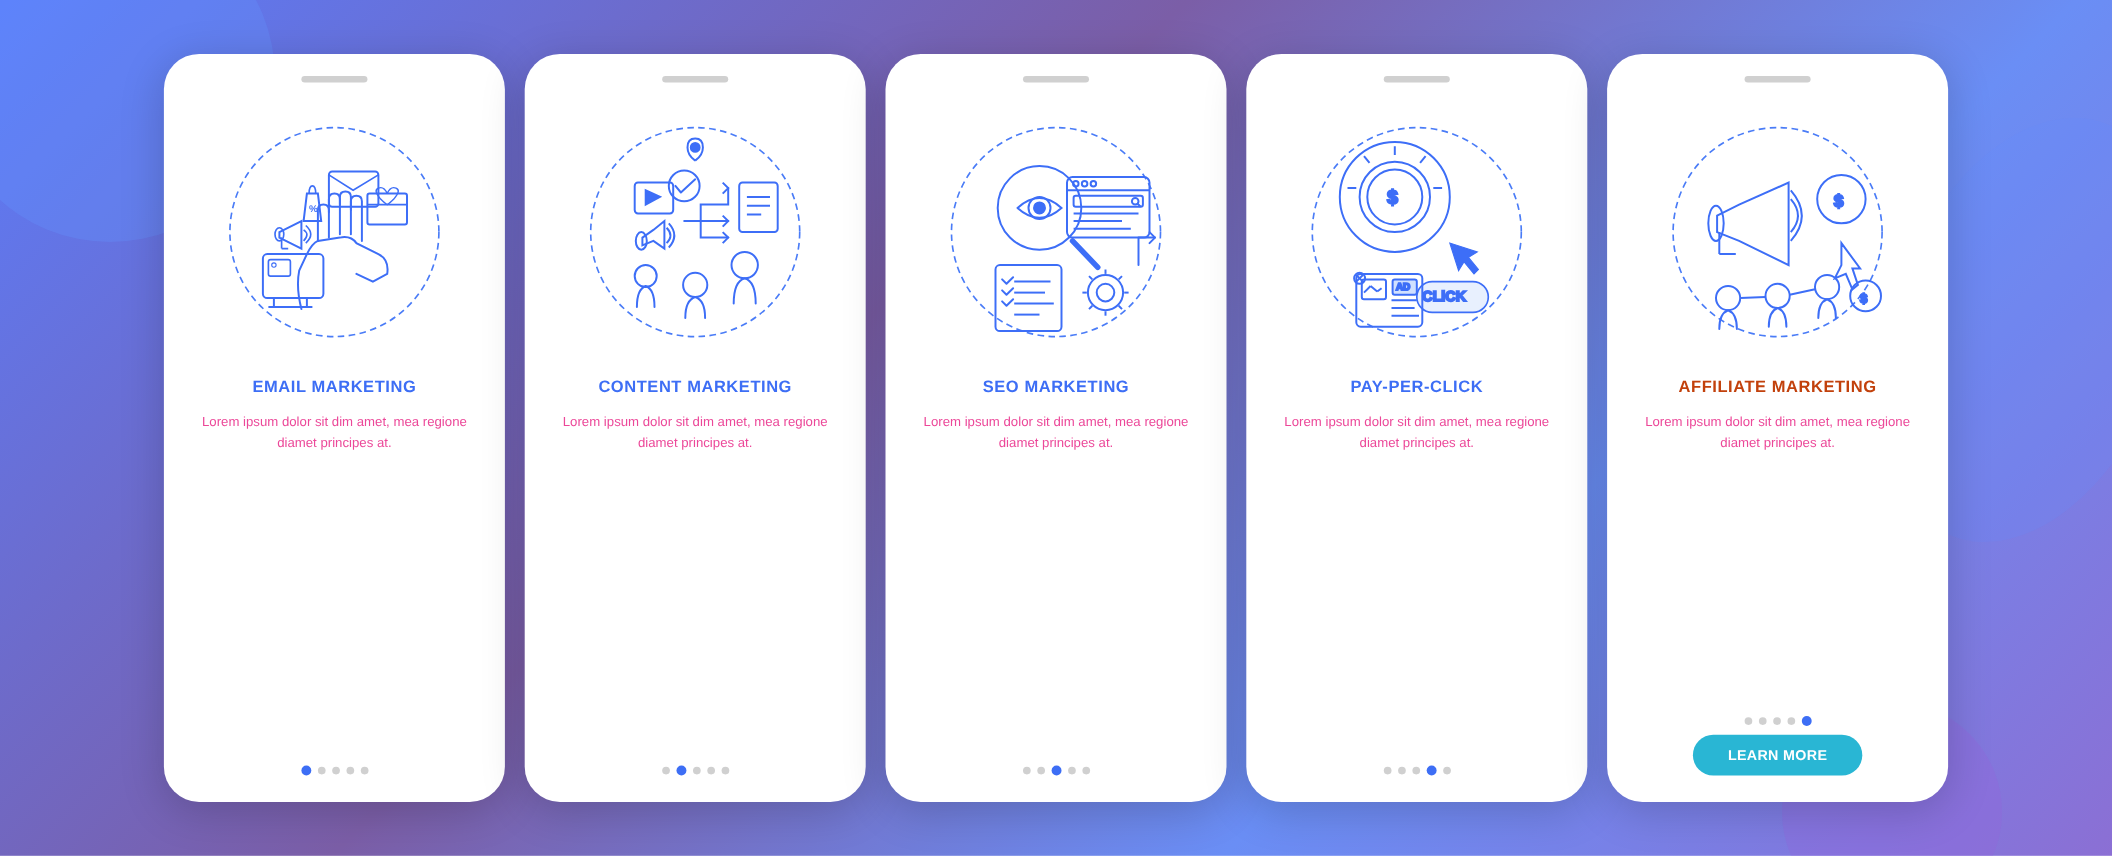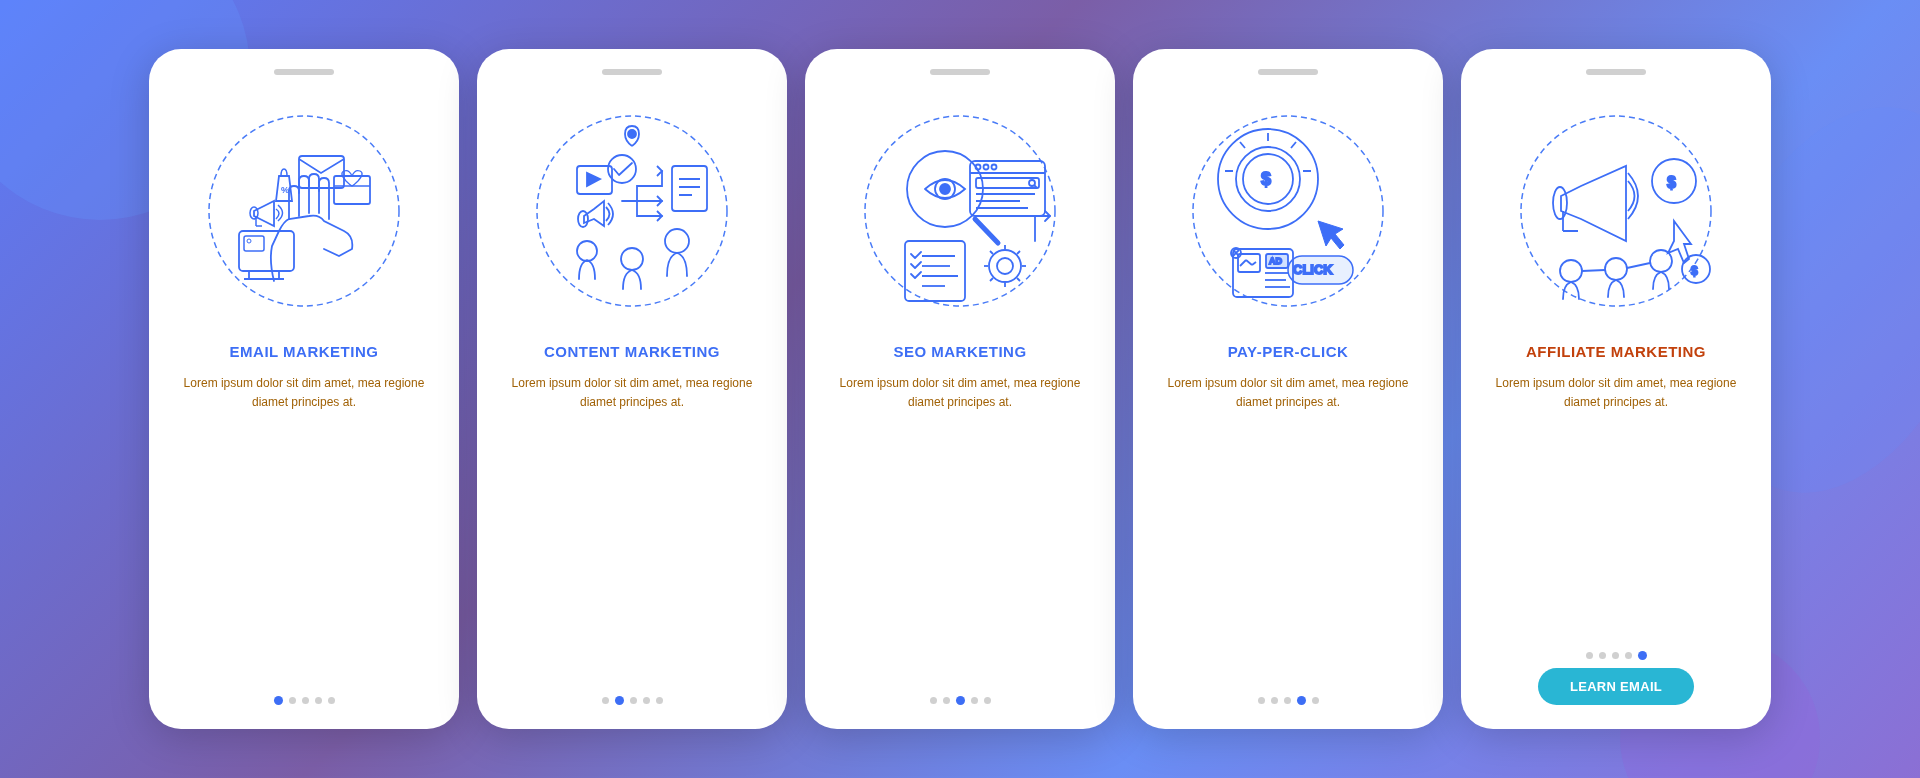--- a/index.html
+++ b/index.html
@@ -98,21 +98,21 @@
       text-align: right;
       margin-bottom: 14px;
       text-transform: uppercase;
     }
 
     .card-title.blue { color: #3d6ef5; }
     .card-title.teal { color: #c2410c; }
 
     .card-body {
       font-size: 12px;
-      color: #a16207;
+      color: #ec4899;
       text-align: center;
       line-height: 1.6;
       margin-bottom: 16px;
     }
 
     .dots {
       display: flex;
       gap: 6px;
       align-items: center;
       margin-top: auto;
@@ -429,16 +429,16 @@
     </div>
     <div class="card-title teal">AFFILIATE MARKETING</div>
     <div class="card-body">Lorem ipsum dolor sit dim amet, mea regione diamet principes at.</div>
     <div class="dots">
       <div class="dot"></div>
       <div class="dot"></div>
       <div class="dot"></div>
       <div class="dot"></div>
       <div class="dot active"></div>
     </div>
-    <button class="learn-more-btn">LEARN EMAIL</button>
+    <button class="learn-more-btn">LEARN MORE</button>
   </div>
 
 </div>
 
 </body></html>

